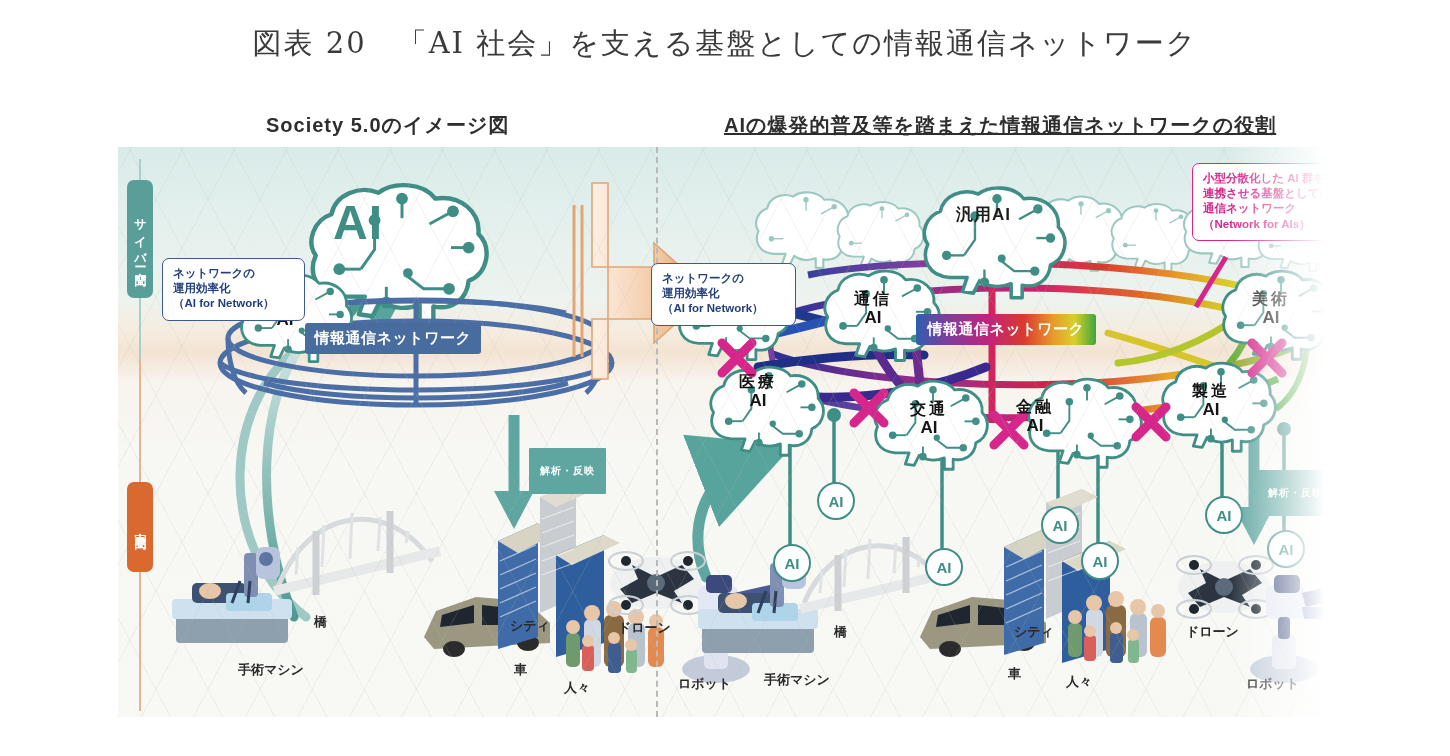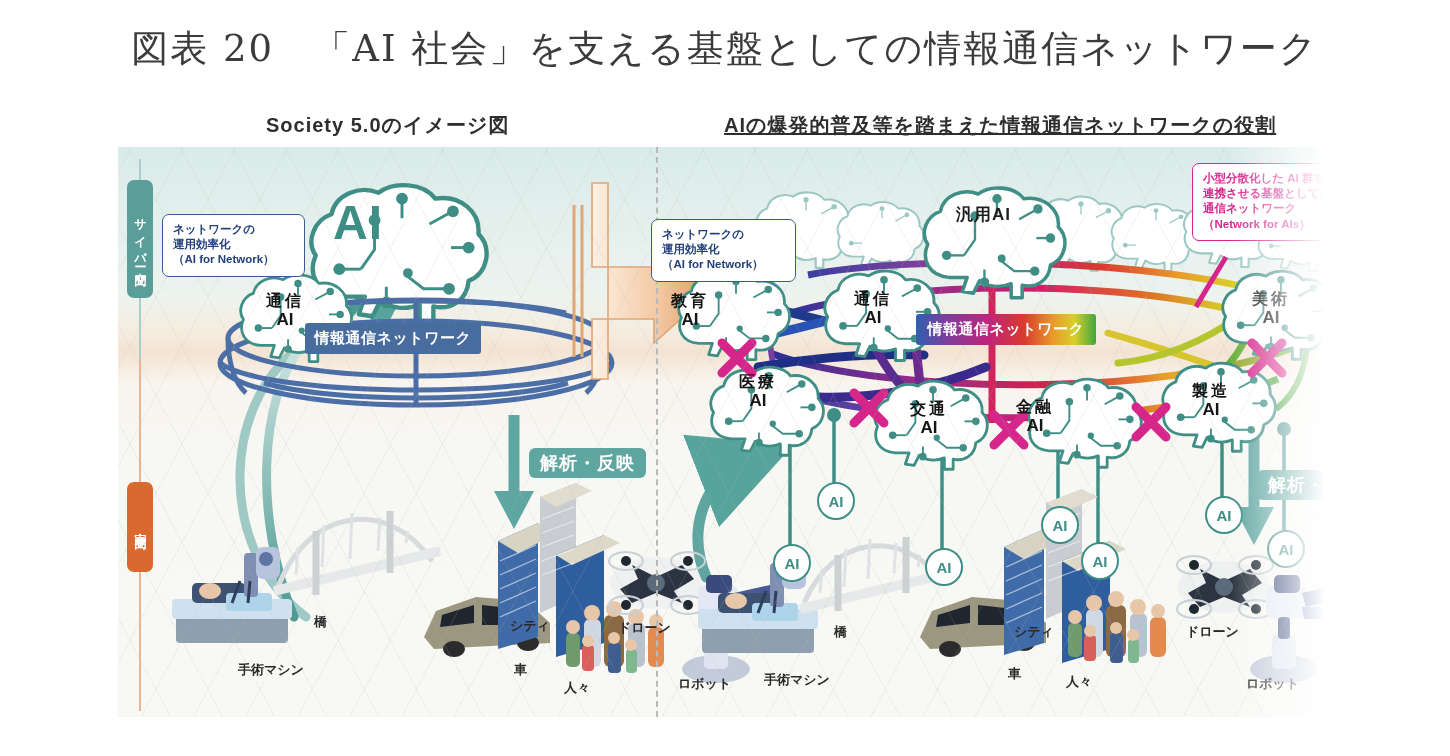--- a/index.html
+++ b/index.html
@@ -7,21 +7,21 @@
     width:1450px;height:756px;
     background:#ffffff;
     font-family:"Liberation Sans","DejaVu Sans",sans-serif;
     overflow:hidden;
     position:relative;
   }
   
   .fig-title{
     position:absolute;top:24px;left:0;width:1450px;
     text-align:center;
-    font-size:37px;color:#3b3b3b;letter-spacing:2px;
+    font-size:29px;color:#3b3b3b;letter-spacing:2px;
     font-family:"DejaVu Serif","Liberation Serif",serif;
     white-space:nowrap;
   }
   
   .panel-head{
     position:absolute;top:112px;
     font-size:20px;font-weight:bold;color:#2e2e2e;
     letter-spacing:1px;white-space:nowrap;
   }
   #head-left{left:266px;}
@@ -65,21 +65,21 @@
   .vtab-line{position:absolute;left:21px;width:2px;z-index:20;}
   #vline-cyber{top:12px;height:200px;background:#a8cfcd;}
   #vline-real {top:212px;height:352px;background:#e8b594;}
 
   
   .callout{
     position:absolute;z-index:45;border-radius:7px;
     background:#ffffff;padding:7px 9px 8px 10px;
     font-size:11.5px;line-height:1.32;font-weight:bold;
   }
-  .callout-blue{border:1.6px solid #3a5a96;color:#23407a;}
+  .callout-blue{border:1.6px solid #3a5a96;color:#23407a;margin-top:44px;}
   .callout-pink{border:1.6px solid #d6268c;color:#d6268c;}
   #callout-left  {left:44px; top:67px; width:122px;}
   #callout-right {left:533px;top:72px; width:124px;}
   #callout-pink  {left:1074px;top:16px;width:162px;}
 
   
   .net-band{
     position:absolute;z-index:40;height:31px;
     display:flex;align-items:center;justify-content:center;
     color:#ffffff;font-size:15px;font-weight:bold;letter-spacing:.5px;
@@ -91,22 +91,22 @@
   }
   #net-band-right{
     left:798px;top:167px;width:180px;
     background:linear-gradient(to right,#2f5fb0 0%,#7a3f9e 16%,#c0247c 40%,#d93a2e 60%,#e8992a 76%,#d9cf2c 88%,#3fa63d 100%);
   }
 
   
   .analyze-badge{
     position:absolute;z-index:44;
     background:#5fa6a0;color:#ffffff;
-    font-size:18px;font-weight:bold;letter-spacing:1px;
-    padding:3px 11px;border-radius:6px;white-space:nowrap;
+    font-size:10px;font-weight:bold;letter-spacing:1px;
+    padding:16px 11px;border-radius:1px;white-space:nowrap;
   }
   #analyze-left {left:411px; top:301px;}
   #analyze-right{left:1139px;top:323px;}
 
   
   .brain-label{
     position:absolute;z-index:42;
     color:#151515;font-weight:bold;text-align:center;
     line-height:1.0;white-space:nowrap;
   }

